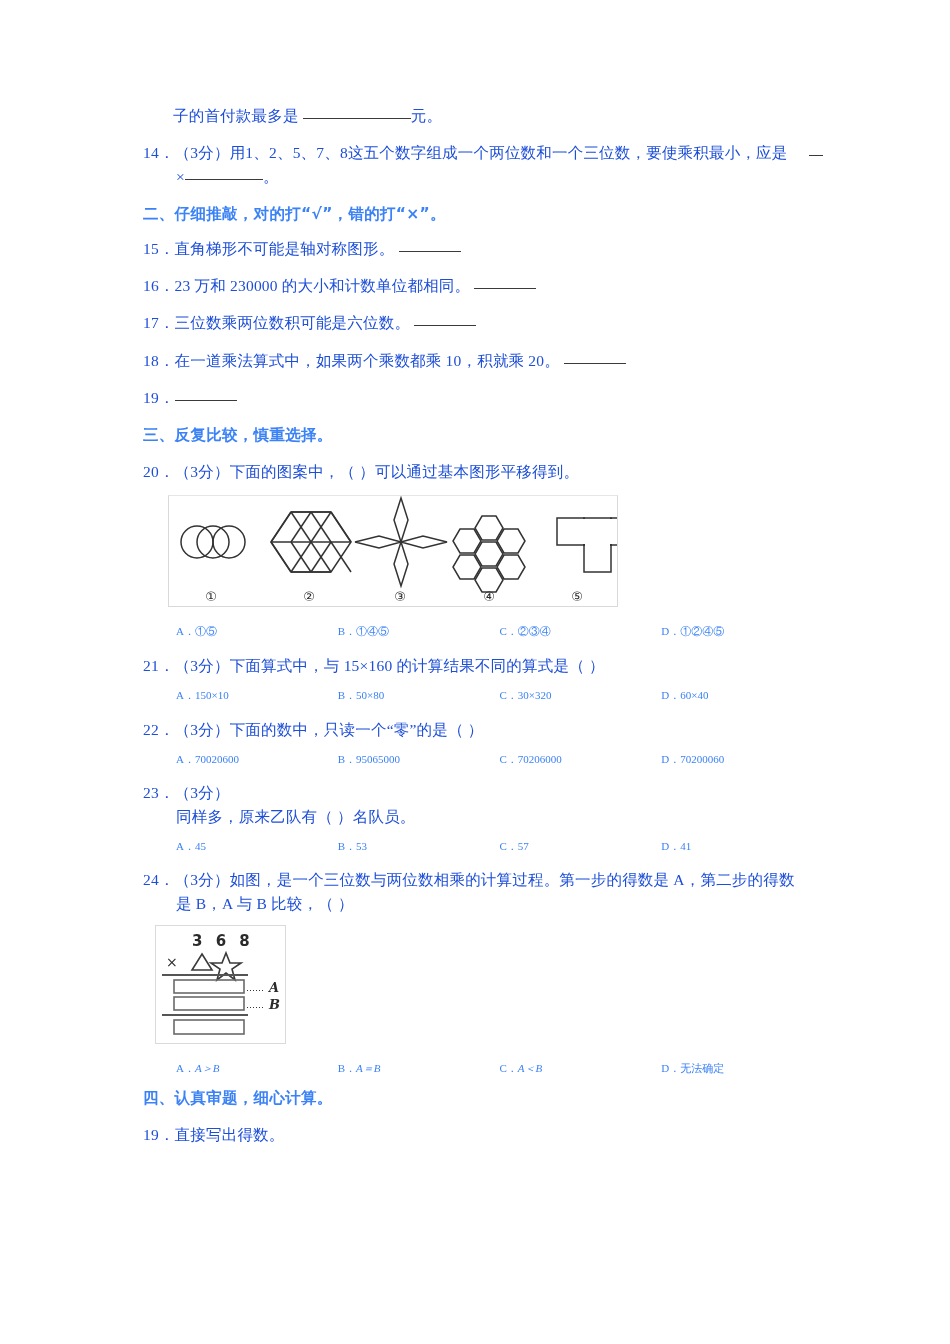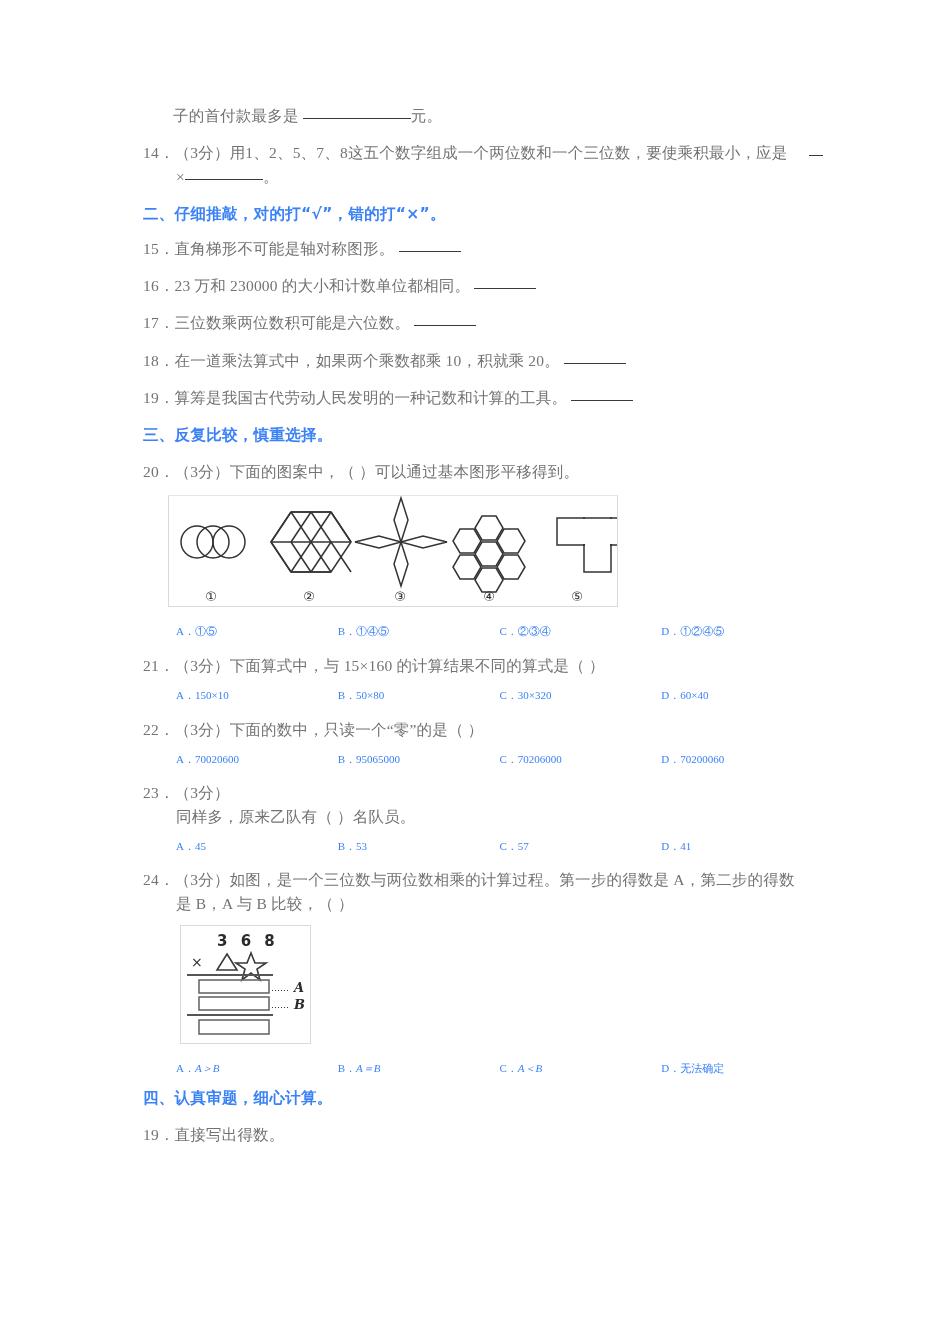--- a/index.html
+++ b/index.html
@@ -28,21 +28,21 @@
     width: 680px;
   }
 
   
   .qline {
     display: flex;
     align-items: baseline;
     font-size: 15.5px;
     line-height: 1.5;
     letter-spacing: 0.2px;
-    color: #737373;
+    color: #1d4ed8;
   }
   .qnum {
     flex: 0 0 auto;
     white-space: pre;
   }
   .qbody {
     flex: 1 1 auto;
   }
   .indent {
     padding-left: 33px;
@@ -104,21 +104,21 @@
     font-size: 13px;
     font-family: "DejaVu Sans", "Liberation Sans", sans-serif;
     color: #2b2b2b;
     text-align: center;
     width: 40px;
   }
 
   
   .fig24 {
     position: relative;
-    margin-left: 37px;
+    margin-left: 12px;
     width: 131px;
     height: 119px;
     border: 1px solid #dadada;
     box-sizing: border-box;
     background: #ffffff;
   }
 </style>
 </head>
 <body>
 
@@ -188,21 +188,20 @@
         <span>在一道乘法算式中，如果两个乘数都乘 10，积就乘 20。</span>
         <span class="blank-line bl-m"></span>
       </span>
     </div>
 
     <div class="sp14"></div>
 
     <div class="qline">
       <span class="qnum">19．</span>
       <span class="qbody">
-        <span>算筹是我国古代劳动人民发明的一种记数和计算的工具。</span>
         <span class="blank-line bl-m"></span>
       </span>
     </div>
 
     <div class="sp16"></div>
 
     <div class="section-head">三、反复比较，慎重选择。</div>
 
     <div class="sp14"></div>
 

